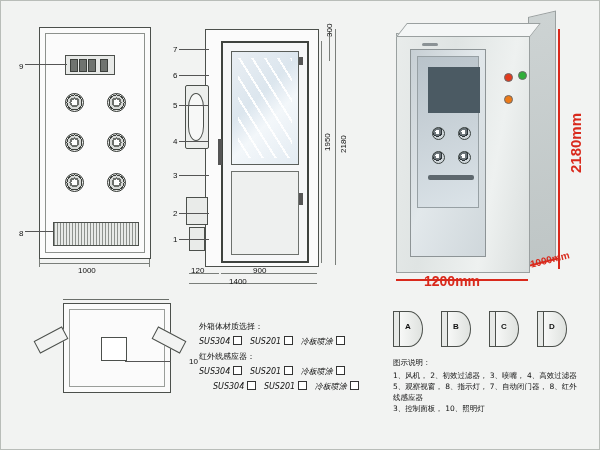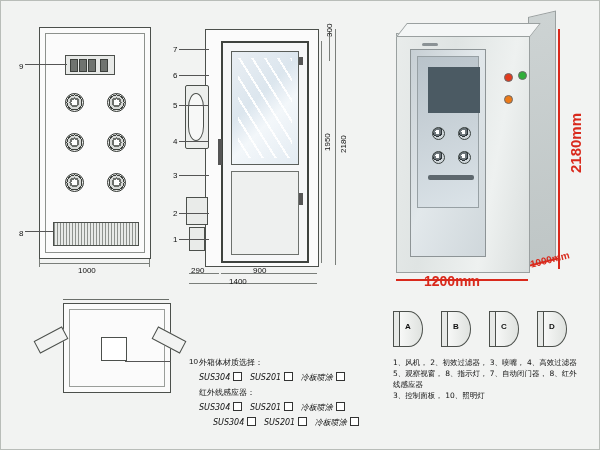--- a/index.html
+++ b/index.html
@@ -73,21 +73,21 @@
   #v4 .nz{position:absolute;width:11px;height:11px;border-radius:50%;
       background:radial-gradient(circle at 40% 35%,#fff 0 2px,#6c757a 2px 4px,#2d3438 4px 5px,#cfd6da 5px 6px);
       border:1px solid #39413f;}
   #v4 .bar{position:absolute;left:10px;top:118px;width:46px;height:5px;background:#5e686e;border-radius:2px;}
   #v4 .led{position:absolute;width:7px;height:7px;border-radius:50%;border:1px solid #6a6a6a;}
 
   
   .lead{position:absolute;background:#555;height:1px;}
 
   
-  #specs{position:absolute;left:198px;top:318px;width:180px;font-size:8px;line-height:15px;color:#111;margin-top:36px;}
+  #specs{position:absolute;left:198px;top:318px;width:180px;font-size:8px;line-height:15px;color:#111;}
   #specs .row{white-space:nowrap;}
   .chk{display:inline-block;width:7px;height:7px;border:1px solid #333;background:#fff;vertical-align:-1px;margin-left:3px;}
   #legend{position:absolute;left:392px;top:356px;width:190px;font-size:7.5px;line-height:11px;color:#111;}
   #doorsrow{position:absolute;left:390px;top:310px;width:190px;height:40px;}
   .dl{position:absolute;width:40px;height:34px;}
   .dl .leaf{position:absolute;left:8px;top:0;width:22px;height:34px;border:1px solid #4c504c;
      background:linear-gradient(90deg,#f7f8f7,#dfe2df);border-radius:0 60% 60% 0/0 50% 50% 0;}
   .dl .post{position:absolute;left:2px;top:0;width:5px;height:34px;background:#e7e9e7;border:1px solid #4c504c;}
   .dl .cap{position:absolute;left:14px;top:11px;font-size:8px;font-weight:bold;color:#111;}
 
@@ -161,21 +161,21 @@
   <div class="lbl" style="left:172px;top:70px;">6</div>
   <div class="lbl" style="left:172px;top:100px;">5</div>
   <div class="lbl" style="left:172px;top:136px;">4</div>
   <div class="lbl" style="left:172px;top:170px;">3</div>
   <div class="lbl" style="left:172px;top:208px;">2</div>
   <div class="lbl" style="left:172px;top:234px;">1</div>
 
   <div class="lbl" style="left:324px;top:36px;transform:rotate(-90deg);transform-origin:left top;">300</div>
   <div class="lbl" style="left:322px;top:150px;transform:rotate(-90deg);transform-origin:left top;">1950</div>
   <div class="lbl" style="left:338px;top:152px;transform:rotate(-90deg);transform-origin:left top;">2180</div>
-  <div class="lbl" style="left:190px;top:265px;">290</div>
+  <div class="lbl" style="left:190px;top:265px;">120</div>
   <div class="lbl" style="left:252px;top:265px;">900</div>
   <div class="lbl" style="left:228px;top:276px;">1400</div>
 
   <div id="v3">
     <div class="box"></div>
     <div class="boxin"></div>
     <div class="sq"></div>
     <div class="wing" style="left:-14px;top:36px;transform:rotate(-28deg);"></div>
     <div class="wing" style="left:104px;top:36px;transform:rotate(28deg);"></div>
     <div class="thin" style="left:14px;top:2px;width:106px;height:1px;"></div>
@@ -251,18 +251,19 @@
       <div class="cap">C</div>
     </div>
     <div class="dl" style="left:144px;top:0px;">
       <div class="post"></div>
       <div class="leaf"></div>
       <div class="cap">D</div>
     </div>
   </div>
 
   <div id="legend" class="cjk">
+    <div style="margin-bottom:2px;">图示说明：</div>
     <div>1、风机，  2、初效过滤器，  3、喷嘴，  4、高效过滤器</div>
     <div>5、观察视窗，  8、指示灯，  7、自动闭门器，  8、红外线感应器</div>
     <div>3、控制面板，  10、照明灯</div>
   </div>
 
 </div>
 
 </body></html>

